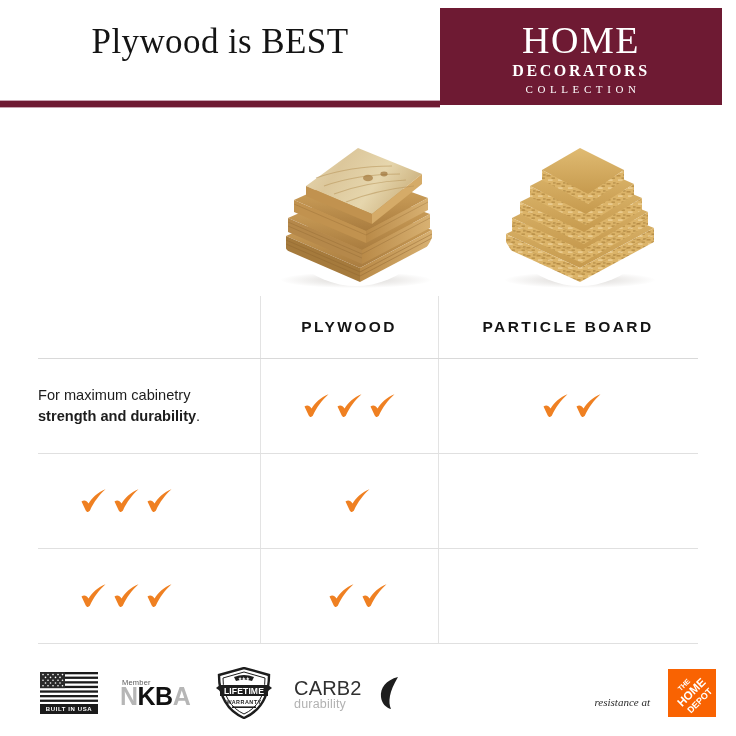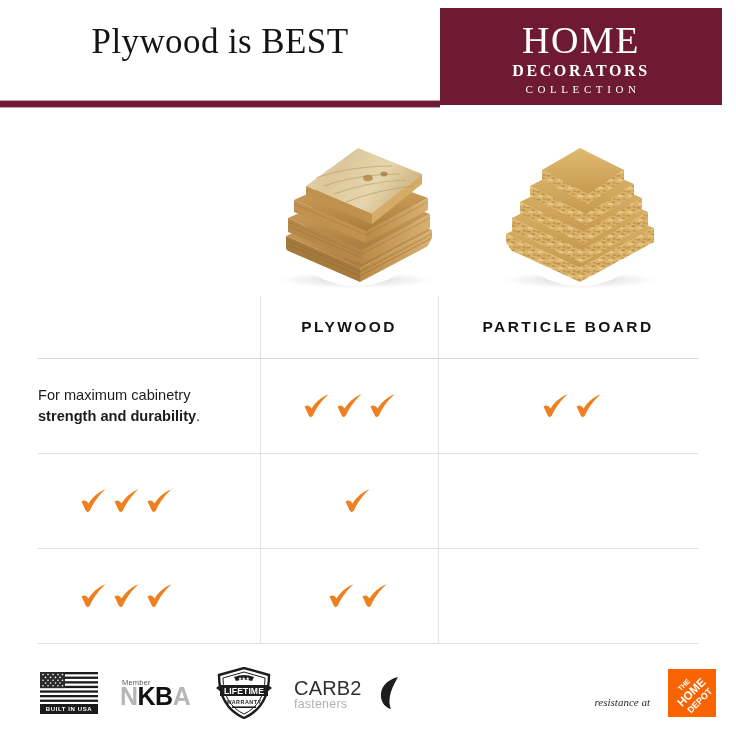--- a/index.html
+++ b/index.html
@@ -534,21 +534,21 @@
           <path d="M52 18 L56 21 L52 24 Z" fill="#1d1d1d"></path>
           <text x="28" y="26.6" font-family="Liberation Sans, sans-serif" font-size="8.6" font-weight="700" fill="#ffffff" text-anchor="middle" letter-spacing="0.1">LIFETIME</text>
           <text x="28" y="37" font-family="Liberation Sans, sans-serif" font-size="5.4" font-weight="700" fill="#1d1d1d" text-anchor="middle" letter-spacing="0.5">WARRANTY</text>
           <rect x="16" y="39.4" width="24" height="1.6" fill="#1d1d1d"></rect>
         </svg>
       </div>
 
       <div class="badge-carb">
         <div class="carb-text">
           <div class="carb-main">CARB2</div>
-          <div class="carb-sub">fasteners</div>
+          <div class="carb-sub">durability</div>
         </div>
         <svg width="22" height="36" viewBox="0 0 22 36" xmlns="http://www.w3.org/2000/svg">
           <path d="M20 2 C8 5 2 13 3 22 C3.6 28 8 33 13 34 C10 27 11 17 20 2 Z" fill="#1d1d1d"></path>
         </svg>
       </div>
     </div>
 
     <div class="exclusive">resistance at</div>
 
     <div class="hd-logo">

